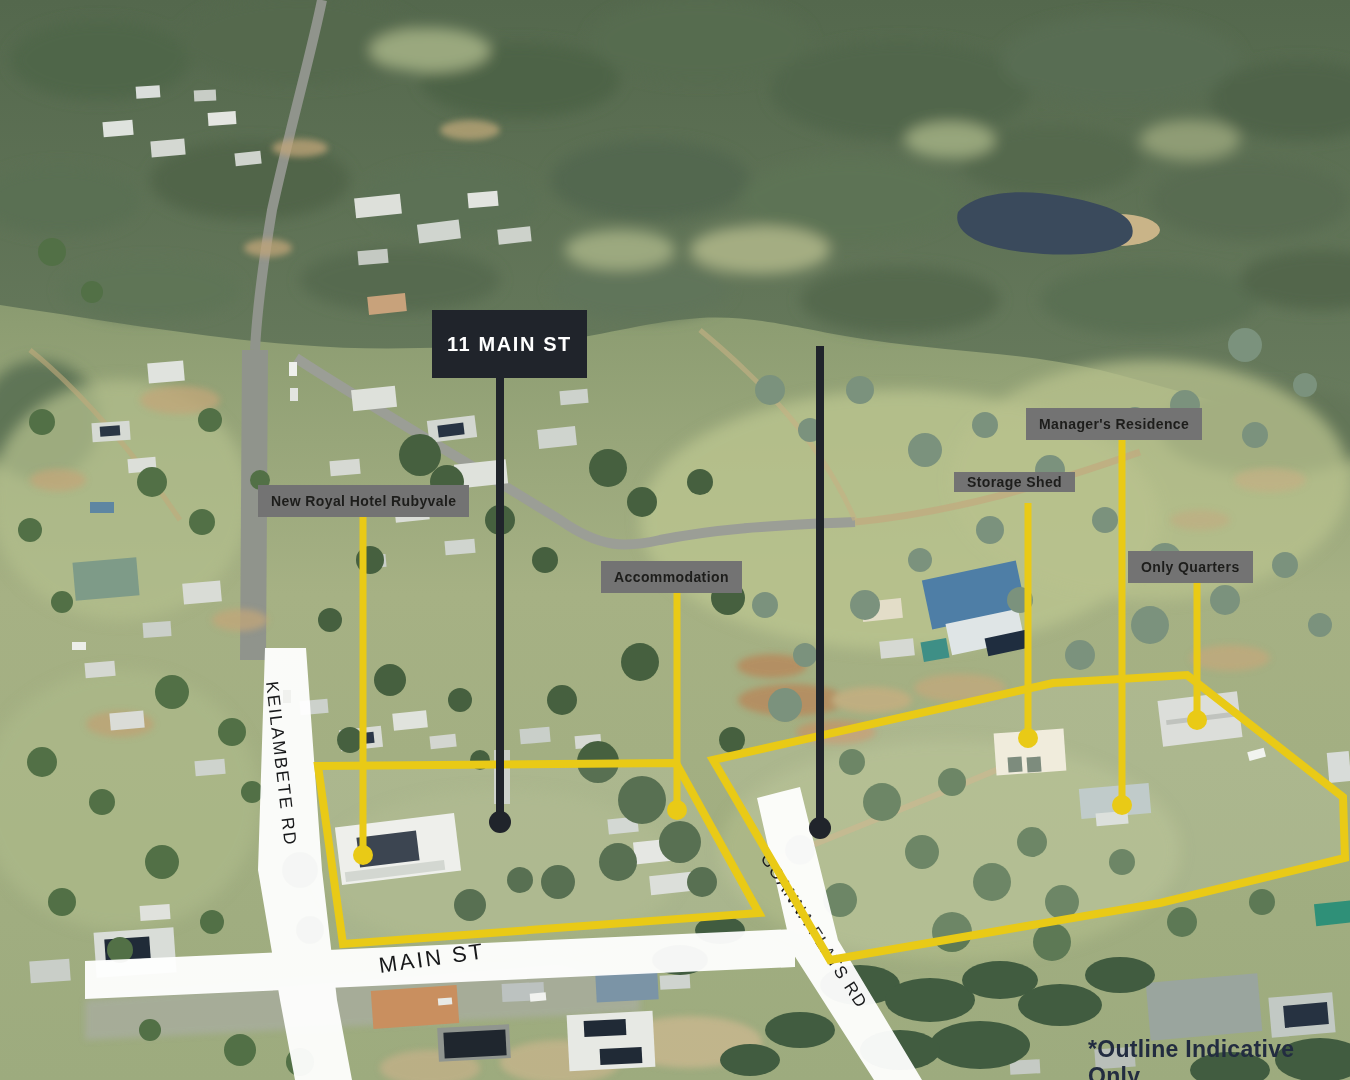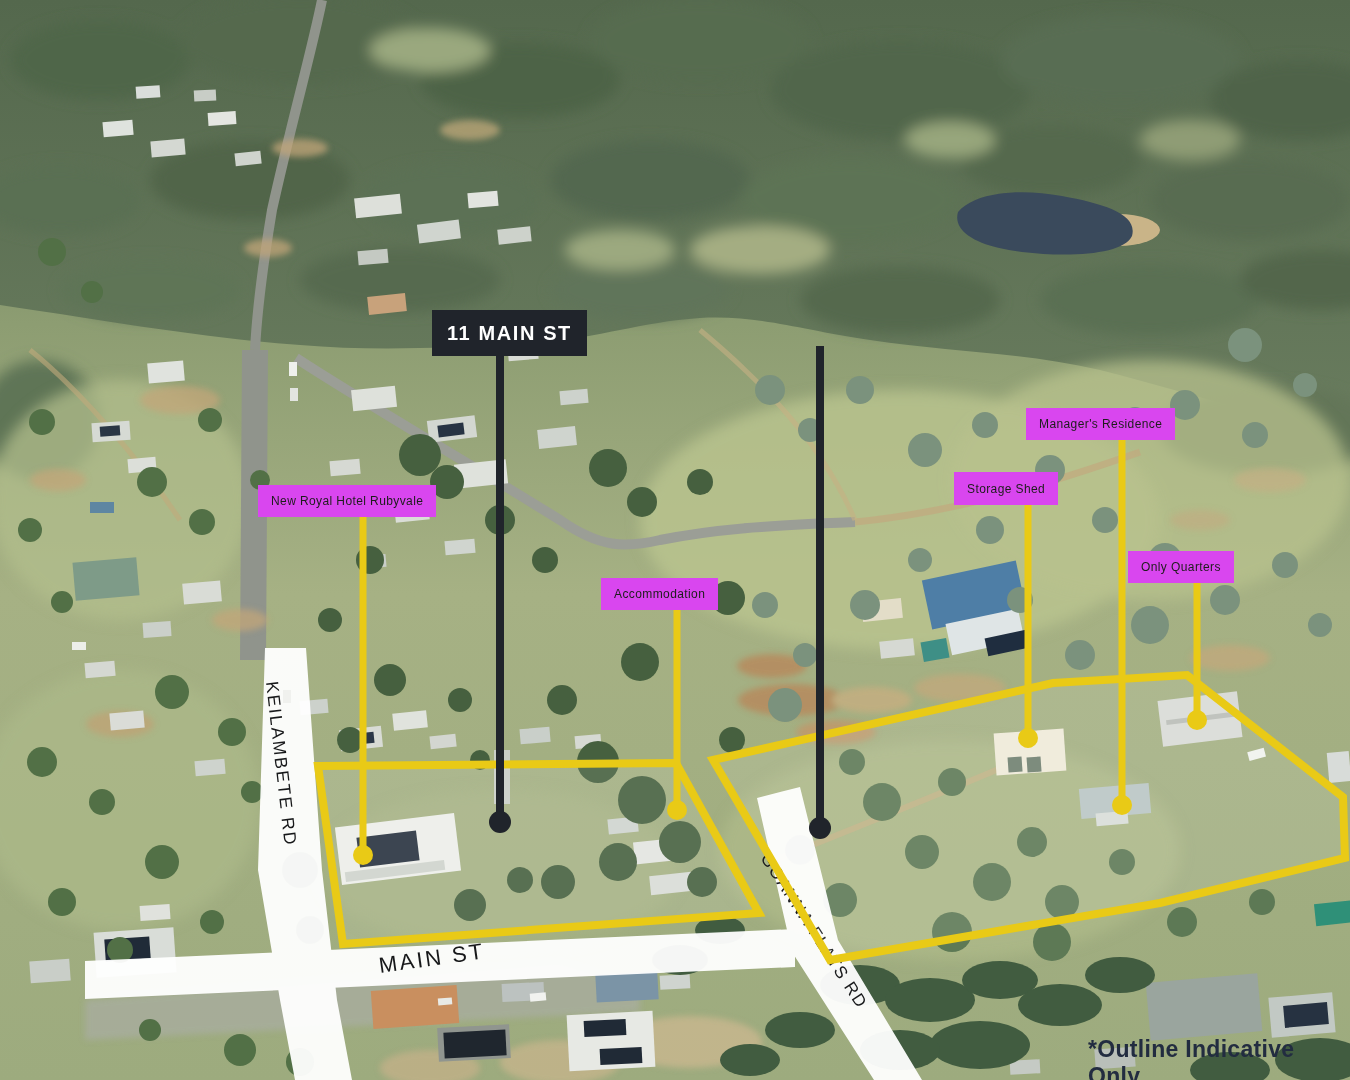--- a/index.html
+++ b/index.html
@@ -2,30 +2,30 @@
 <html><head>
 <meta charset="utf-8">
 <style>
   html,body{margin:0;padding:0;background:#222;}
   .scene{position:relative;width:1350px;height:1080px;overflow:hidden;
          font-family:"Liberation Sans",sans-serif;background:#8fa172;}
   .scene svg{position:absolute;left:0;top:0;}
   .lbl{position:absolute;display:flex;align-items:center;white-space:nowrap;
        font-family:"Liberation Sans",sans-serif;}
   .lbl-dark{background:#20242b;color:#ffffff;font-weight:700;font-size:20px;
-       letter-spacing:1.6px;height:38px;padding:4px 15px;}
-  .lbl-yellow{background:#d946ef;color:#1d1d1b;font-weight:400;font-size:12px;
+       letter-spacing:1.6px;height:38px;padding:15px 15px;}
+  .lbl-yellow{background:#737373;color:#1d1d1b;font-weight:700;font-size:14px;
        letter-spacing:.4px;height:32px;padding:0 13px;}
   .disclaimer{position:absolute;left:1088px;top:1036px;font-size:23px;font-weight:700;
        color:#222c40;letter-spacing:.3px;}
   #lbl-addr1{left:432px;top:310px;}
   #lbl-addr2{left:700px;top:310px;}
   #lbl-hotel{left:258px;top:485px;}
-  #lbl-accom{left:601px;top:561px;margin-top:17px;}
-  #lbl-storage{left:954px;top:472px;height:33px;}
+  #lbl-accom{left:601px;top:561px;}
+  #lbl-storage{left:954px;top:472px;height:20px;}
   #lbl-manager{left:1026px;top:408px;}
   #lbl-staff{left:1128px;top:551px;}
 </style>
 </head>
 <body>
 
 <div class="scene">
 <svg width="1350" height="1080" viewBox="0 0 1350 1080">
   <defs>
     <linearGradient id="gbg" x1="0" y1="0" x2="0" y2="1">

